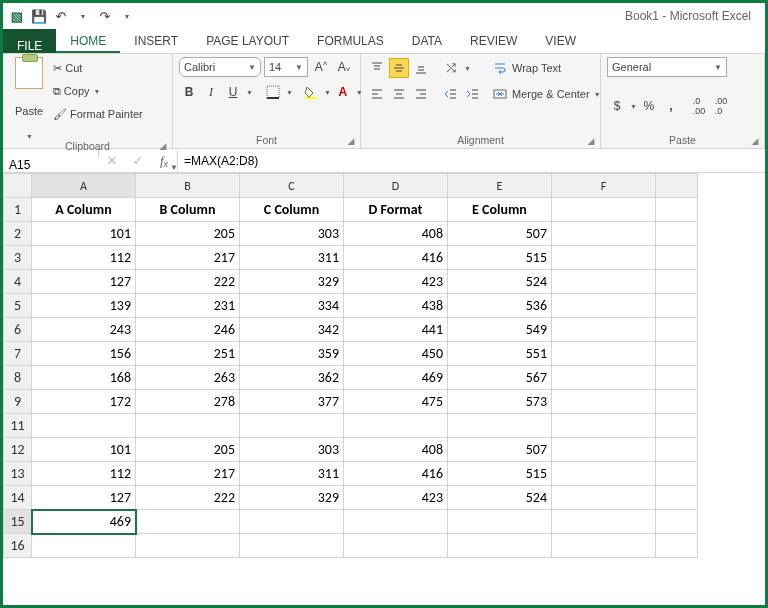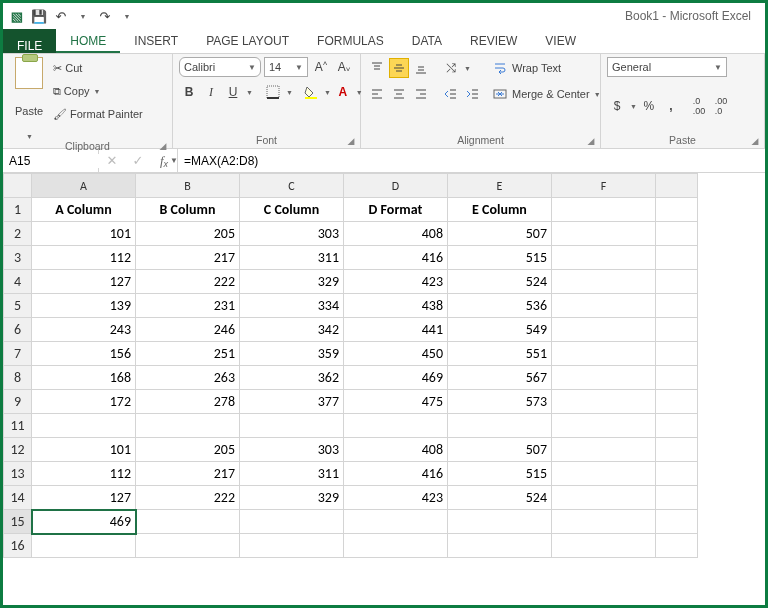--- a/index.html
+++ b/index.html
@@ -34,21 +34,21 @@
   .sel .dd { margin-left: auto; font-size: 8px; color: #666; padding-left:4px;}
   .btnrow { display: flex; gap: 2px; align-items: center; height: 22px; }
   .sq { width: 20px; height: 20px; border: 1px solid transparent; display:flex; align-items:center; justify-content:center; cursor:pointer; font-size:12px;}
   .sq.active { background:#fcd655; border-color:#e0b000;}
   .sq svg { width:14px; height:14px;}
   .wrap-lbl { font-size: 11px; margin-left: 2px; }
   .dd-tiny { font-size: 7px; color:#666; margin-left:1px; }
 
   
   .formula-bar { height: 24px; border-bottom: 1px solid #d4d4d4; display: flex; align-items: stretch; font-size: 12px; }
-  .name-box { width: 96px; border-right: 1px solid #d4d4d4; display: flex; align-items: center; }
+  .name-box { width: 96px; border-right: 1px solid #d4d4d4; display: flex; align-items: flex-end; }
   .name-input { flex:1; border:none; padding:0 6px; font-size:12px; outline:none; }
   .name-dd { width:16px; text-align:center; color:#666; font-size:8px; cursor:pointer; }
   .fx-btns { display:flex; align-items:center; border-right:1px solid #d4d4d4; }
   .fx-btn { width:26px; text-align:center; color:#bcbcbc; cursor:pointer; font-size:13px;}
   .fx-btn.fx { font-style: italic; font-family: "Times New Roman", serif; font-size:13px; color:#666;}
   .formula-input { flex:1; border:none; padding:0 6px; font-size:12px; outline:none; }
 
   
   .sheet-wrap { overflow: auto; height: calc(608px - 6px - 26px - 24px - 96px - 24px); position:relative;}
   table.sheet { border-collapse: collapse; table-layout: fixed; }

